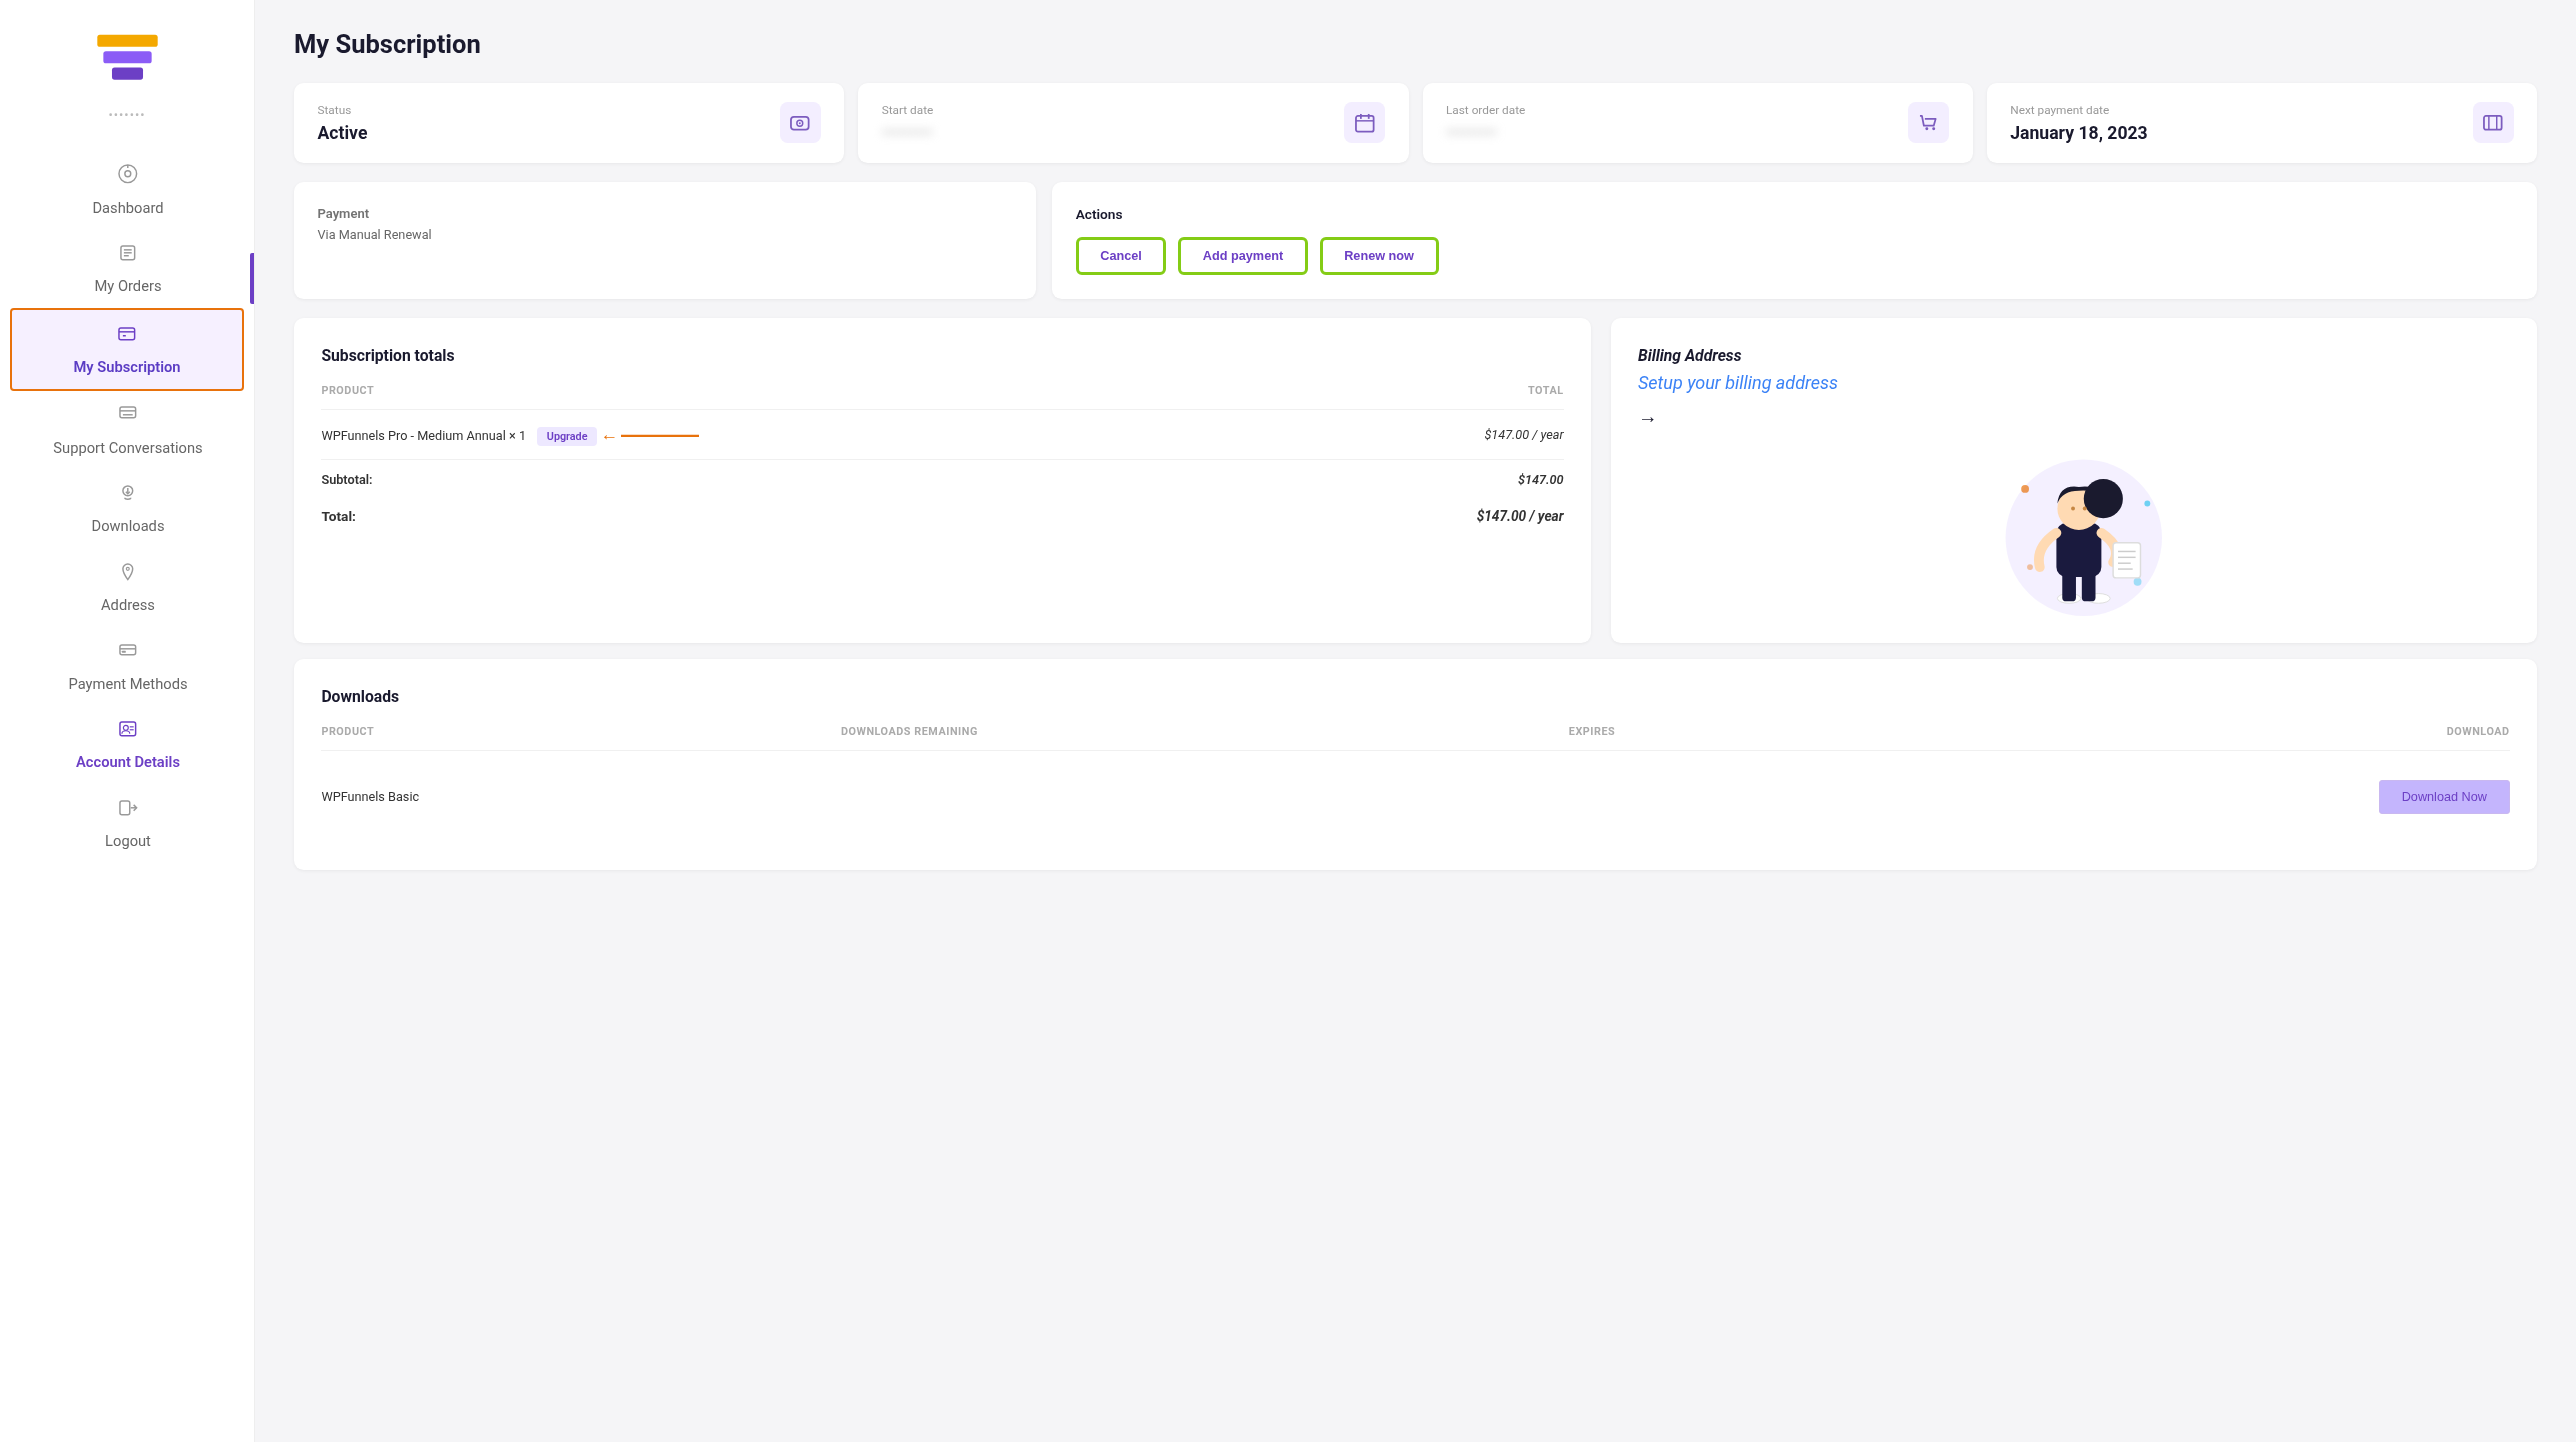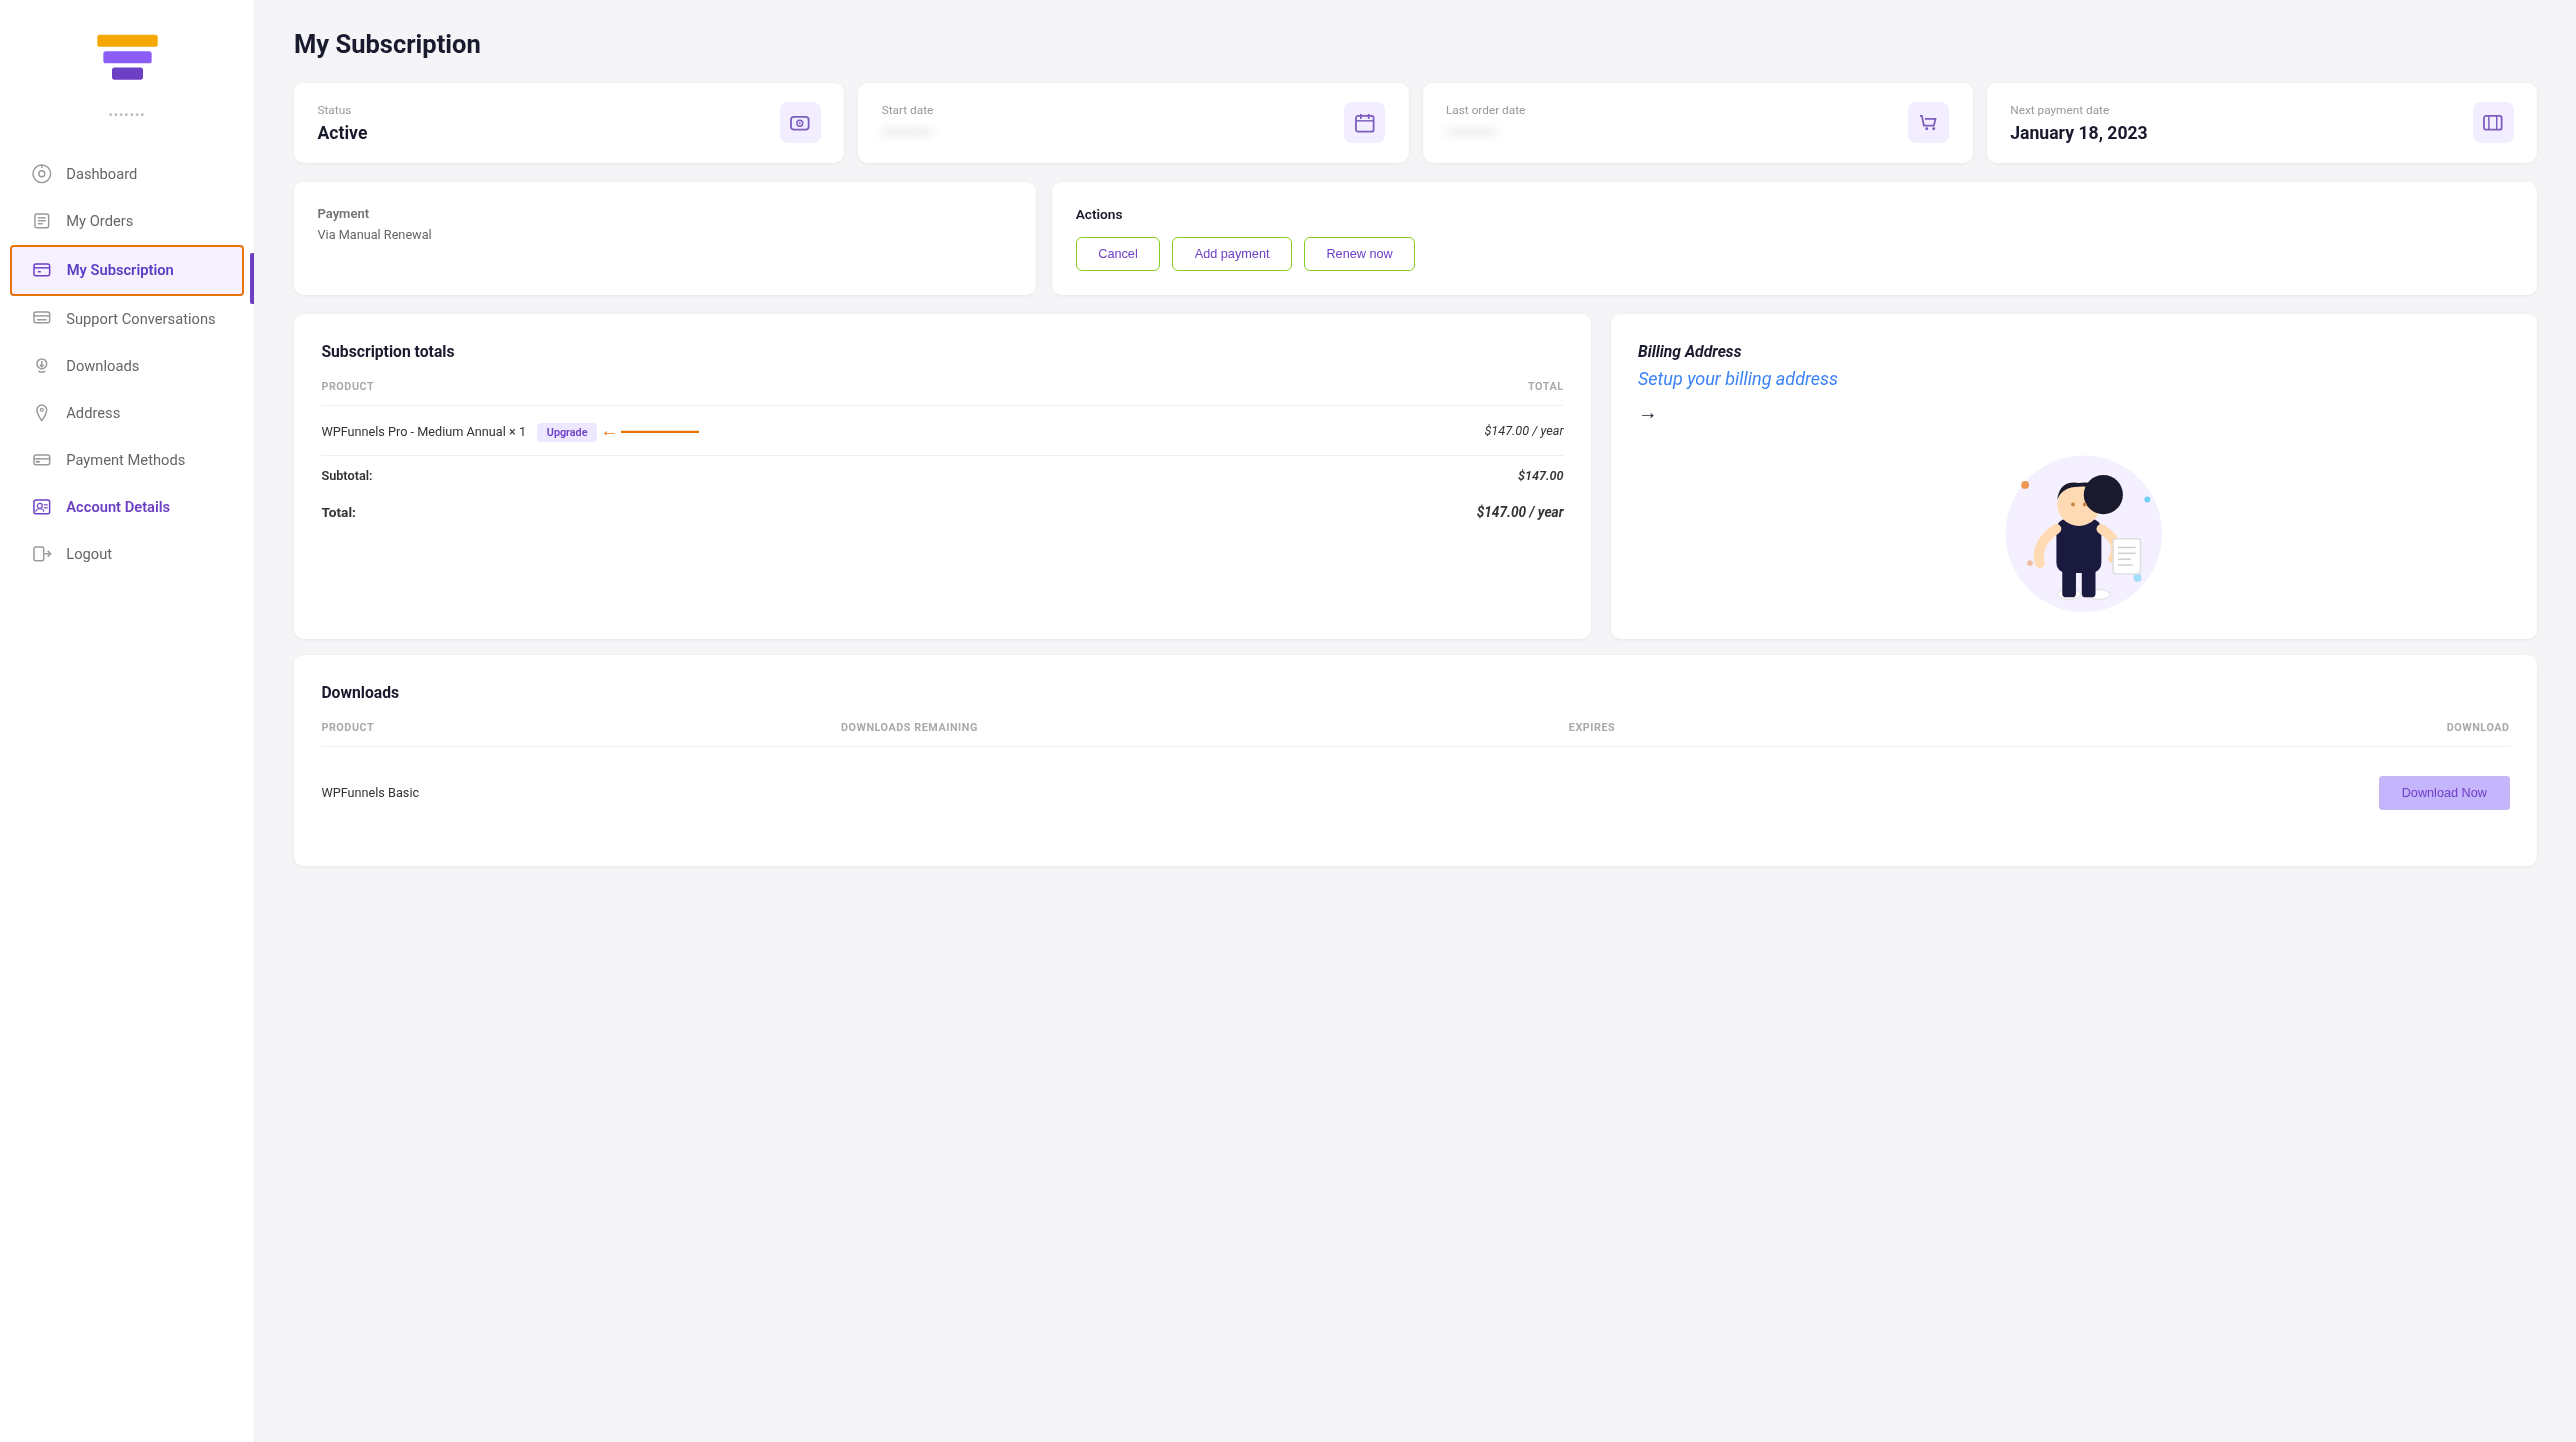--- a/index.html
+++ b/index.html
@@ -48,20 +48,21 @@
     .nav-item {
       display: flex;
       align-items: center;
       gap: 13.7px;
       padding: 12.7px 29px;
       cursor: pointer;
       color: #666;
       font-size: 14.7px;
       border-left: 2.9px solid transparent;
       transition: background 0.15s;
+      flex-direction: column;
     }
 
     .nav-item.active {
       color: #5b3cc4;
       font-weight: 600;
       background: #f6f0ff;
       border: 2px solid #e8720c;
       border-radius: 3.9px;
       margin: 0 9.8px;
       padding: 12.7px 19.6px;
@@ -186,26 +187,26 @@
 
     .actions-buttons {
       display: flex;
       gap: 11.8px;
       flex-wrap: wrap;
     }
 
     .action-btn {
       padding: 8.8px 21.6px;
       border-radius: 5.9px;
-      border: 1px solid #84cc16;
+      border: 3px solid #84cc16;
       background: #fff;
       color: #6c3fc5;
       font-size: 12.7px;
       cursor: pointer;
-      font-weight: 400;
+      font-weight: 700;
       transition: background 0.15s;
     }
 
     
     .bottom-grid {
       display: grid;
       grid-template-columns: 1.4fr 1fr;
       gap: 19.6px;
       margin-bottom: 16px;
     }

